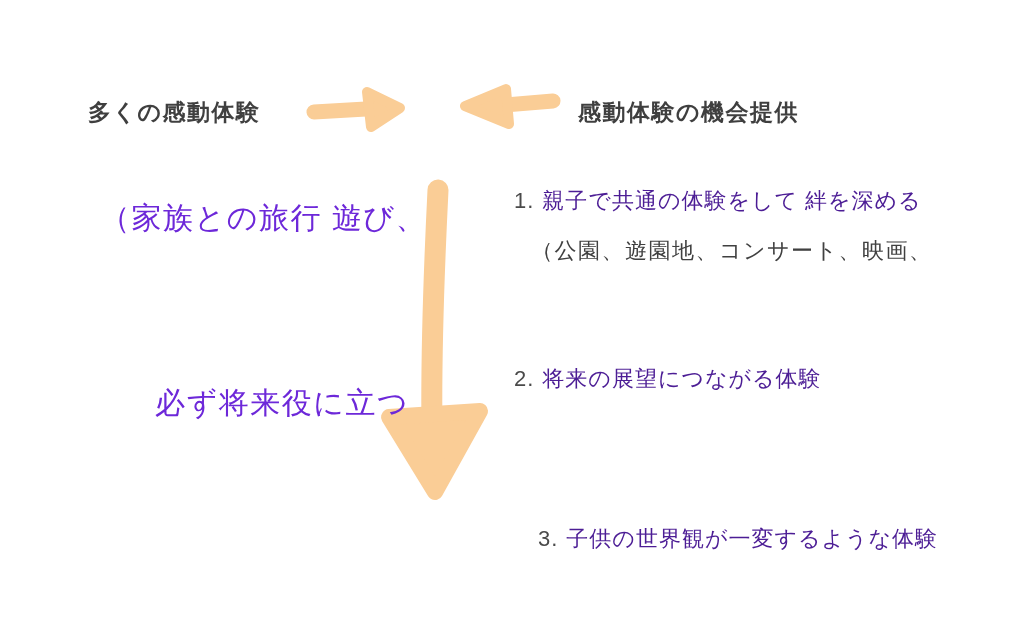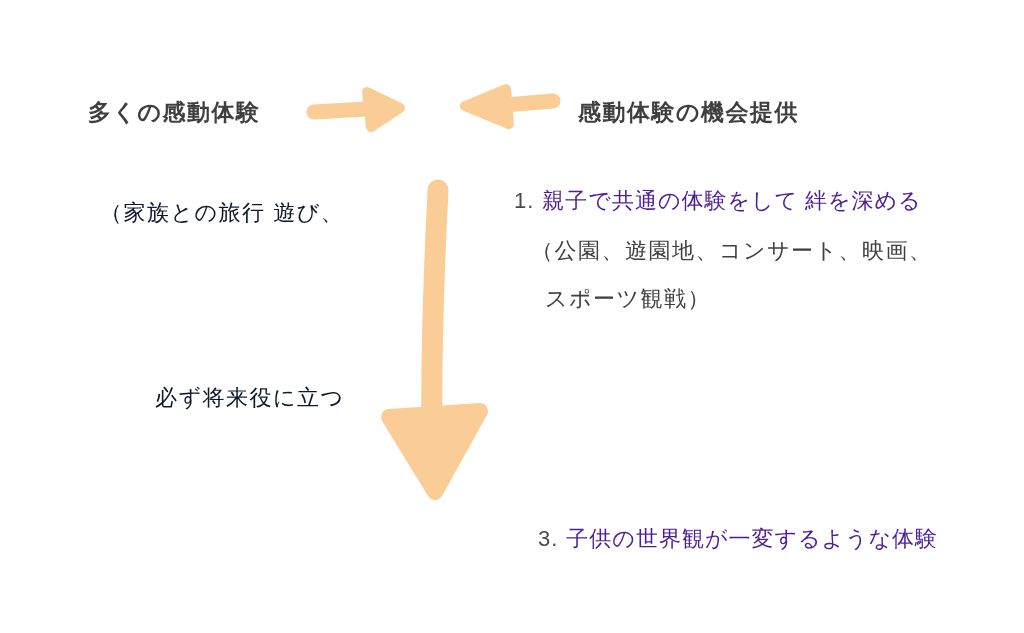--- a/index.html
+++ b/index.html
@@ -17,22 +17,22 @@
   .header {
     font-size: 23px;
     font-weight: 700;
     color: #3f3f3f;
     letter-spacing: 1.5px;
   }
   .left-header  { left: 88px;  top: 97px; }
   .right-header { left: 578px; top: 97px; }
 
   .muted-line {
-    font-size: 22px;
-    color: #0f172a;
+    font-size: 30px;
+    color: #6d28d9;
     letter-spacing: 1.5px;
   }
   .lb1 { left: 100px; top: 198px; }
   .lb2 { left: 88px;  top: 260px; }
   .lb3 { left: 20px;  top: 321px; }
   .lb4 { left: 155px; top: 383px; text-align: center; }
 
   .list-item {
     font-size: 22px;
     color: #3b3b3b;
@@ -86,20 +86,22 @@
 
   <div class="abs header right-header">感動体験の機会提供</div>
 
   <div class="abs muted-line lb1">（家族との旅行 遊び、</div>
   <div class="abs muted-line lb4">必ず将来役に立つ</div>
 
   <div class="abs list-item it1">
     <span class="num">1.</span><span class="title">親子で共通の体験をして 絆を深める</span>
   </div>
   <div class="abs sub-line s1a">（公園、遊園地、コンサート、映画、</div>
-  <div class="abs sub-line s1b">スポーツ観戦）</div>
 
+  <div class="abs list-item it2">
+    <span class="num">2.</span><span class="title">将来の展望につながる体験</span>
+  </div>
 
   <div class="abs list-item it3">
     <span class="num">3.</span><span class="title">子供の世界観が一変するような体験</span>
   </div>
 
 </div>
 
 </body></html>

